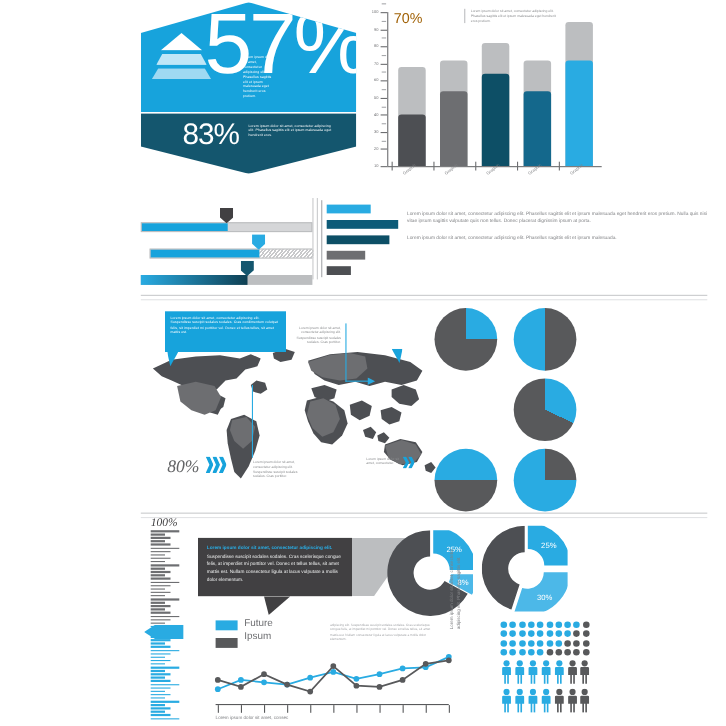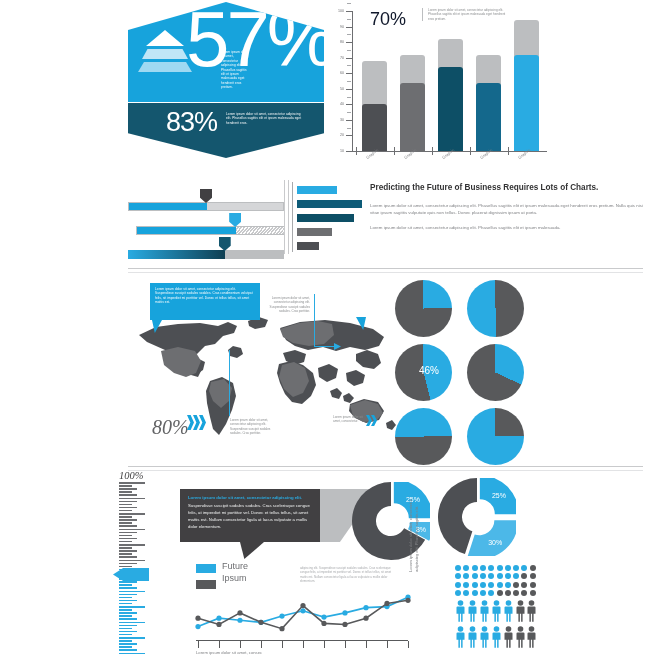--- a/index.html
+++ b/index.html
@@ -26,21 +26,21 @@
   .axisLbl{position:absolute;font-size:3.6px;color:#6d6e71;text-align:right;width:14px;}
   .tickH{position:absolute;left:16px;width:6px;border-top:1px solid #6d6e71;}
   .tickHs{position:absolute;left:17px;width:4px;border-top:1px solid #a7a9ac;}
   #yAxis{position:absolute;left:22px;top:7px;width:1px;height:140px;background:#6d6e71;}
   #xAxis{position:absolute;left:22px;top:147px;width:195px;height:1px;background:#6d6e71;}
   .bar{position:absolute;bottom:0;width:25px;border-radius:3px 3px 0 0;}
   .barTop{position:absolute;width:25px;background:#bcbec0;border-radius:3px 3px 0 0;}
   .xtick{position:absolute;top:143px;width:1px;height:8px;background:#6d6e71;}
   .xlbl{position:absolute;top:152px;font-size:4px;color:#808285;
         transform:rotate(-38deg);transform-origin:left top;white-space:nowrap;}
-  #pct70{position:absolute;left:40px;top:5px;font-size:18px;color:#0f172a;}
+  #pct70{position:absolute;left:28px;top:5px;font-size:13px;color:#a16207;}
   #noteBar{position:absolute;left:92px;top:4px;width:78px;padding-left:5px;
            border-left:1px solid #bcbec0;}
 
   
   .pbar{position:absolute;height:9px;border:1px solid #bcbec0;background:#d5d6d8;box-sizing:border-box;}
   .pfill{position:absolute;left:0;top:0;height:100%;background:#17a3dc;}
   .marker{position:absolute;width:12px;height:14px;
           clip-path:polygon(0 0,100% 0,100% 62%,50% 100%,0 62%);}
   .hatch{position:absolute;top:0;height:100%;
          background:repeating-linear-gradient(-50deg,#fff 0 1px,#c8c9cb 1px 2.4px);}
@@ -54,32 +54,32 @@
   #headline{position:absolute;left:370px;top:182px;width:275px;}
   #headline h2{margin:0;font-size:8.2px;line-height:1.42;color:#333334;font-weight:bold;}
   #headline p{margin:8px 0 0 0;font-size:4.4px;line-height:1.62;color:#808285;}
 
   
   #mapWrap{left:130px;top:278px;width:515px;height:190px;}
   .callout{position:absolute;background:#17a3dc;}
   .calloutTail{position:absolute;width:10px;height:13px;background:#17a3dc;
                clip-path:polygon(0 0,100% 0,28% 100%);}
   #pct22{position:absolute;font-size:17px;color:#fff;letter-spacing:-.5px;}
-  #pct80{position:absolute;left:22px;top:138px;font-size:20px;color:#636466;
+  #pct80{position:absolute;left:22px;top:138px;font-size:16px;color:#636466;
          font-family:"Liberation Serif",serif;font-style:italic;}
   .chev{position:absolute;width:7px;height:15px;background:#17a3dc;
         clip-path:polygon(0 0,52% 0,100% 50%,52% 100%,0 100%,48% 50%);}
   .leader{position:absolute;background:#29abe2;}
 
   
   .pie{position:absolute;width:57px;height:57px;border-radius:50%;}
   #pct46{position:absolute;font-size:10px;color:#fff;}
 
   
-  #ruler{left:119px;top:482px;width:50px;height:175px;font-style:italic;}
+  #ruler{left:137px;top:482px;width:50px;height:175px;font-style:italic;}
   .rt{position:absolute;left:0;height:1.6px;}
   #pct100{position:absolute;left:0;top:-12px;font-size:10.5px;color:#414042;
           font-family:"Liberation Serif",serif;}
   #rArrow{position:absolute;left:-6px;top:86px;width:36px;height:13px;background:#29abe2;
           clip-path:polygon(28% 0,100% 0,100% 100%,28% 100%,28% 100%,0 50%);}
 
   
   #bubble{position:absolute;left:180px;top:489px;width:140px;height:53px;background:#414042;}
   #bubbleShadow{position:absolute;left:320px;top:489px;width:57px;height:53px;
                 background:#bcbec0;clip-path:polygon(0 0,100% 0,35% 100%,0 100%);}
@@ -206,21 +206,20 @@
   <div id="miniHost">
       <div class="mbar" style="top: 4px; width: 40.12px; background: rgb(41, 171, 226);"></div>
       <div class="mbar" style="top: 18px; width: 64.9px; background: rgb(13, 91, 120);"></div>
       <div class="mbar" style="top: 32px; width: 56.64px; background: rgb(13, 79, 102);"></div>
       <div class="mbar" style="top: 46px; width: 35.4px; background: rgb(109, 110, 113);"></div>
       <div class="mbar" style="top: 60px; width: 22.42px; background: rgb(77, 79, 83);"></div>
     </div>
 </div>
 
 <div id="headline">
-  <h2>Predicting the Future of Business Requires Lots of Charts.</h2>
   <p>Lorem ipsum dolor sit amet, consectetur adipiscing elit. Phasellus sagittis elit et ipsum malesuada eget hendrerit eros pretium. Nulla quis nisi vitae ipsum sagittis vulputate quis non tellus. Donec placerat dignissim ipsum at porta.</p>
   <p>Lorem ipsum dolor sit amet, consectetur adipiscing elit. Phasellus sagittis elit et ipsum malesuada.</p>
 </div>
 
 <div class="divider" style="top:268px;"></div>
 <div class="divider2" style="top:272px;"></div>
 <div class="divider" style="top:466px;"></div>
 <div class="divider2" style="top:470px;"></div>
 
 <div class="abs" id="mapWrap">
@@ -273,23 +272,20 @@
   <div class="leader" style="left:99px;top:72px;width:1px;height:66px;"></div>
   <div class="abs lorem-gray" style="left:100px;top:140px;width:44px;">Lorem ipsum dolor sit amet, consectetur adipiscing elit. Suspendisse suscipit sodales sodales. Cras porttitor.</div>
 
   <div class="abs lorem-gray" style="left:203px;top:137px;width:30px;">Lorem ipsum dolor sit amet, consectetur.</div>
   <div class="chev" style="left:236px;top:137px;height:11px;width:6px;"></div>
   <div class="chev" style="left:241px;top:137px;height:11px;width:6px;"></div>
 
   <div id="pieHost" style="position:absolute;left:265px;top:2px;width:180px;height:180px;">
       <div class="pie" style="left: 0px; top: 0px; background: conic-gradient(rgb(41, 171, 226) 0deg, rgb(41, 171, 226) 90deg, rgb(88, 89, 91) 90deg, rgb(88, 89, 91) 360deg);"></div>
       <div class="pie" style="left: 72px; top: 0px; background: conic-gradient(from 180deg, rgb(41, 171, 226) 0deg, rgb(41, 171, 226) 180deg, rgb(88, 89, 91) 180deg, rgb(88, 89, 91) 360deg);"></div>
-      <div class="pie" style="left: 0px; top: 64px; background: conic-gradient(rgb(41, 171, 226) 0deg, rgb(41, 171, 226) 165.6deg, rgb(88, 89, 91) 165.6deg, rgb(88, 89, 91) 360deg);">
-        <div id="pct46" style="left: 24px; top: 21px;">46%</div>
-      </div>
       <div class="pie" style="left: 72px; top: 64px; background: conic-gradient(rgb(41, 171, 226) 0deg, rgb(41, 171, 226) 115.2deg, rgb(88, 89, 91) 115.2deg, rgb(88, 89, 91) 360deg);"></div>
       <div class="pie" style="left: 0px; top: 128px; background: conic-gradient(from 270deg, rgb(41, 171, 226) 0deg, rgb(41, 171, 226) 180deg, rgb(88, 89, 91) 180deg, rgb(88, 89, 91) 360deg);"></div>
       <div class="pie" style="left: 72px; top: 128px; background: conic-gradient(from 90deg, rgb(41, 171, 226) 0deg, rgb(41, 171, 226) 270deg, rgb(88, 89, 91) 270deg, rgb(88, 89, 91) 360deg);"></div>
     </div>
 </div>
 
 <div class="abs" id="ruler">
   <div id="pct100">100%</div>
   <div id="rulerTicks">
       <div class="rt" style="top: 0px; width: 26px; background: rgb(109, 110, 113);"></div>

